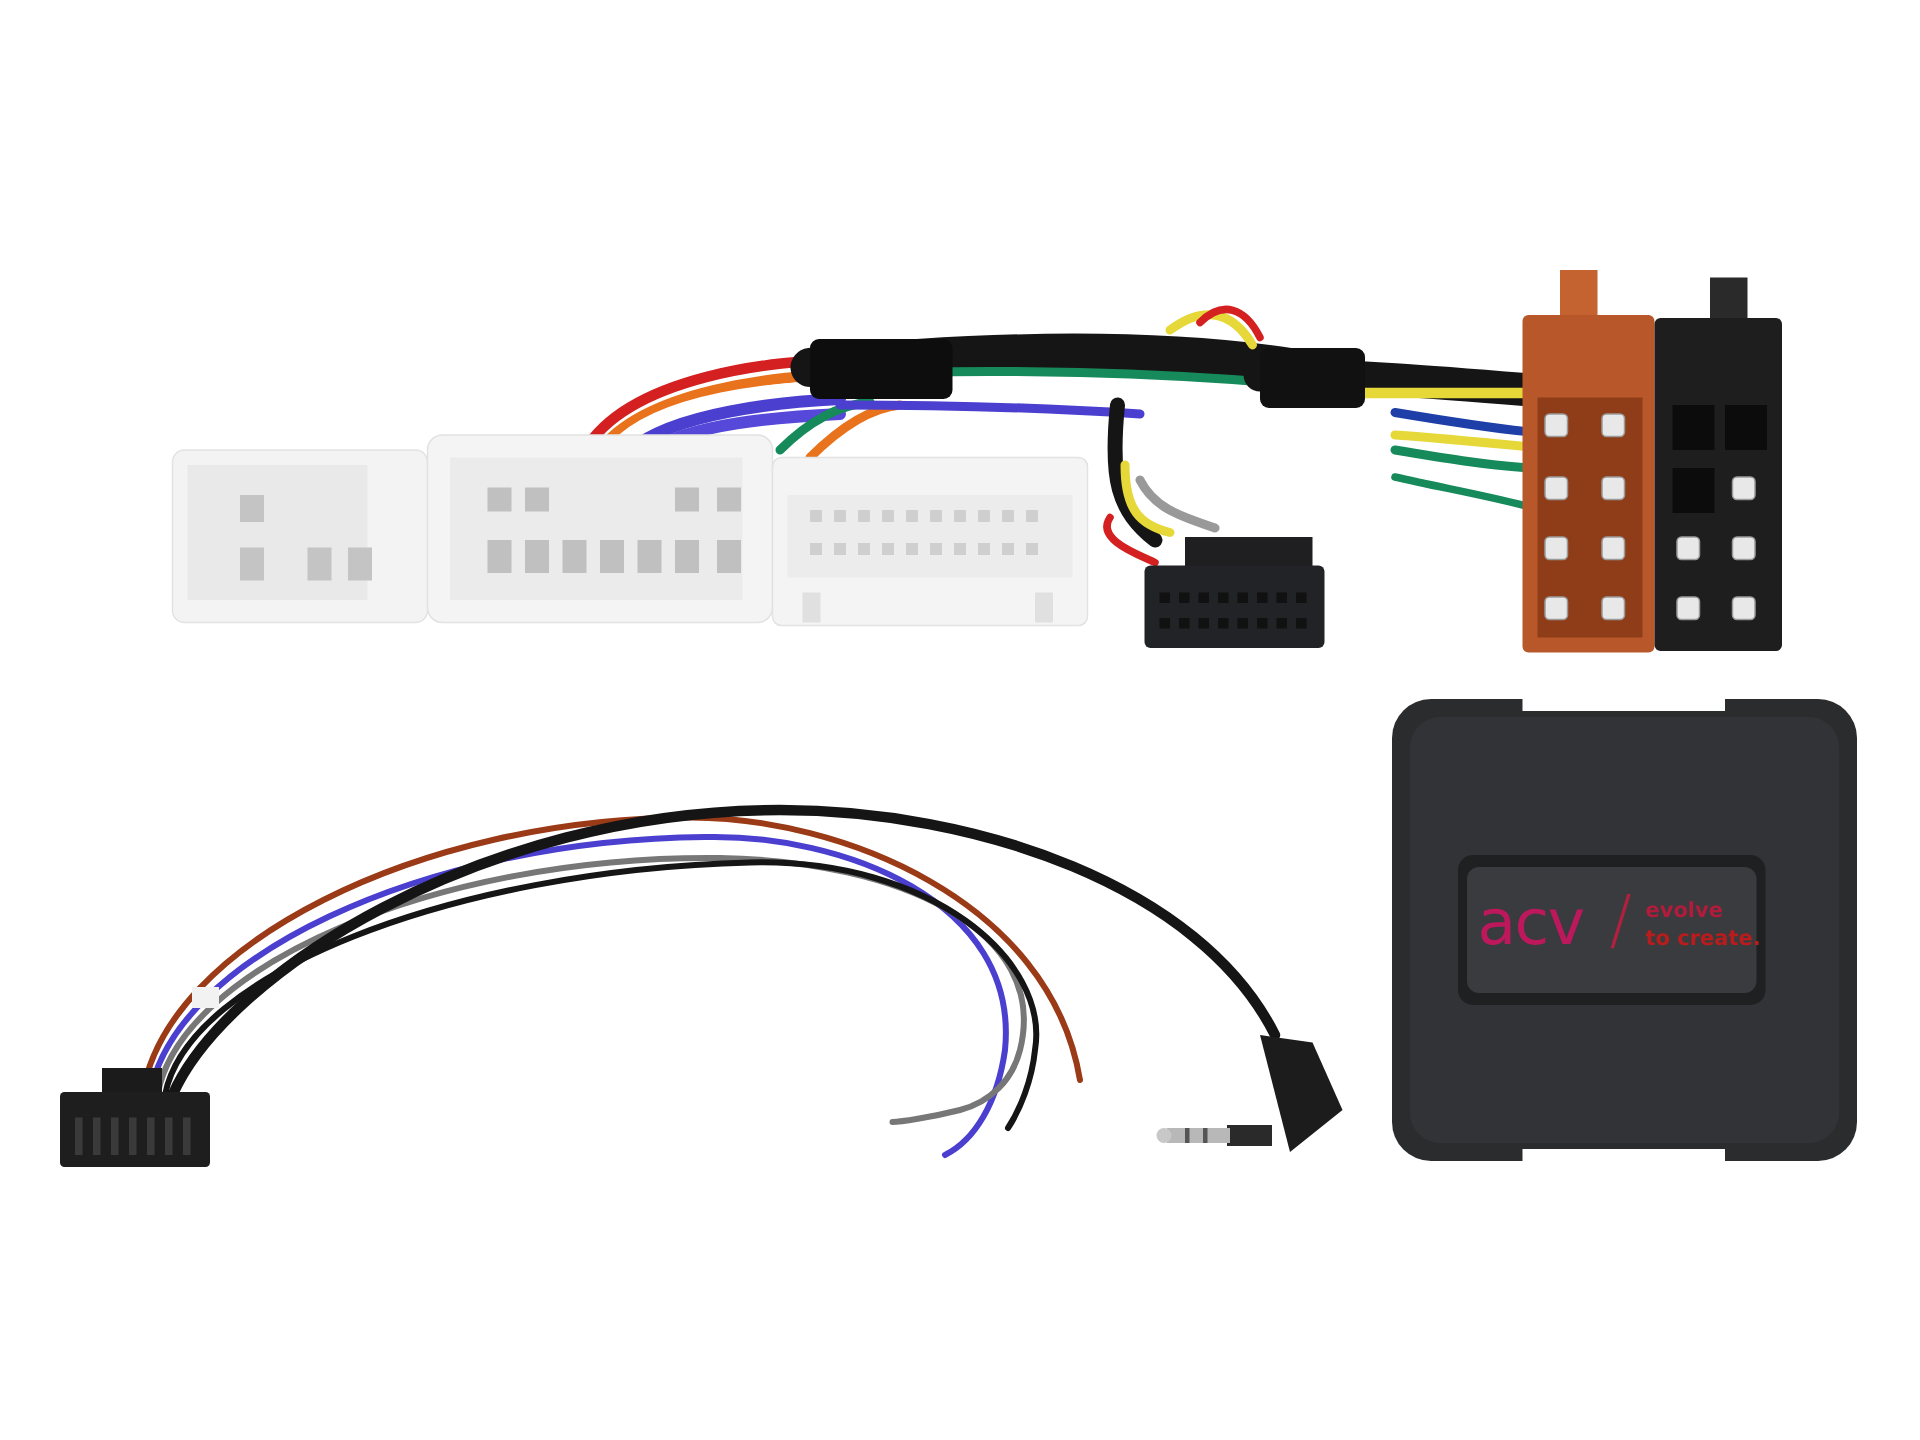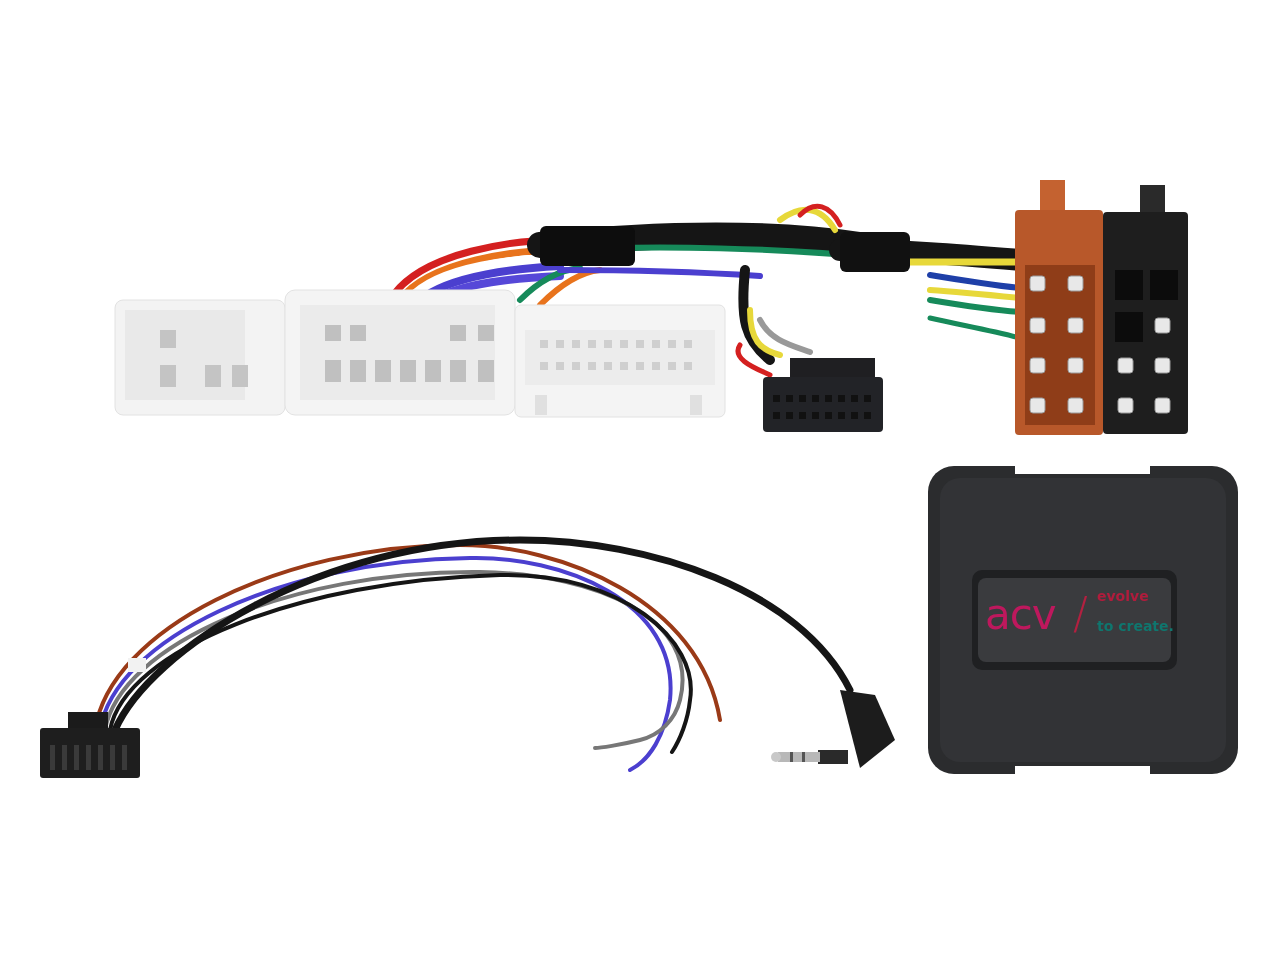--- a/index.html
+++ b/index.html
@@ -195,15 +195,15 @@
     <rect x="1015" y="766" width="135" height="10" fill="#ffffff"></rect>
     <rect x="940" y="478" width="286" height="284" rx="20" fill="#323336"></rect>
     <rect x="972" y="570" width="205" height="100" rx="10" fill="#1f2022"></rect>
     <rect x="978" y="578" width="193" height="84" rx="8" fill="#3a3b3e"></rect>
   </g>
 </svg>
 
 <div style="position:absolute;left:985px;top:588px;width:190px;height:70px;">
   <span class="logo-text" style="position:absolute;left:0;top:2px;font-size:42px;color:#be185d;letter-spacing:-1px;">acv</span>
   <span class="logo-text" style="position:absolute;left:88px;top:0;font-size:44px;color:#b22040;font-weight:100;">/</span>
-  <span class="logo-text" style="position:absolute;left:112px;top:0;font-size:14px;color:#b01c3c;font-weight:bold;">evolve</span>
-  <span class="logo-text" style="position:absolute;left:112px;top:30px;font-size:14px;color:#0f766e;font-weight:bold;">to create.</span>
+  <span class="logo-text" style="position:absolute;left:112px;top:11px;font-size:14px;color:#b01c3c;font-weight:bold;">evolve</span>
+  <span class="logo-text" style="position:absolute;left:112px;top:30px;font-size:14px;color:#b91c1c;font-weight:bold;">to create.</span>
 </div>
 
 </body></html>

